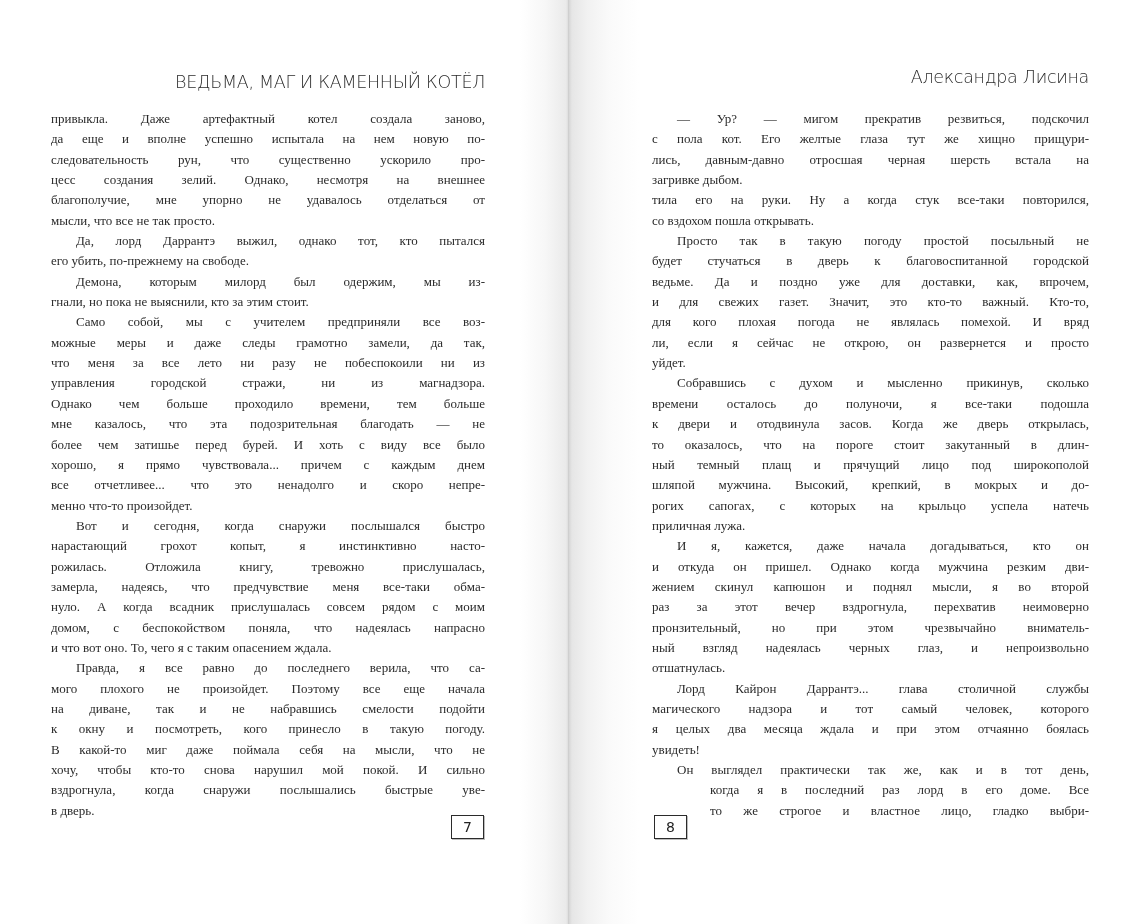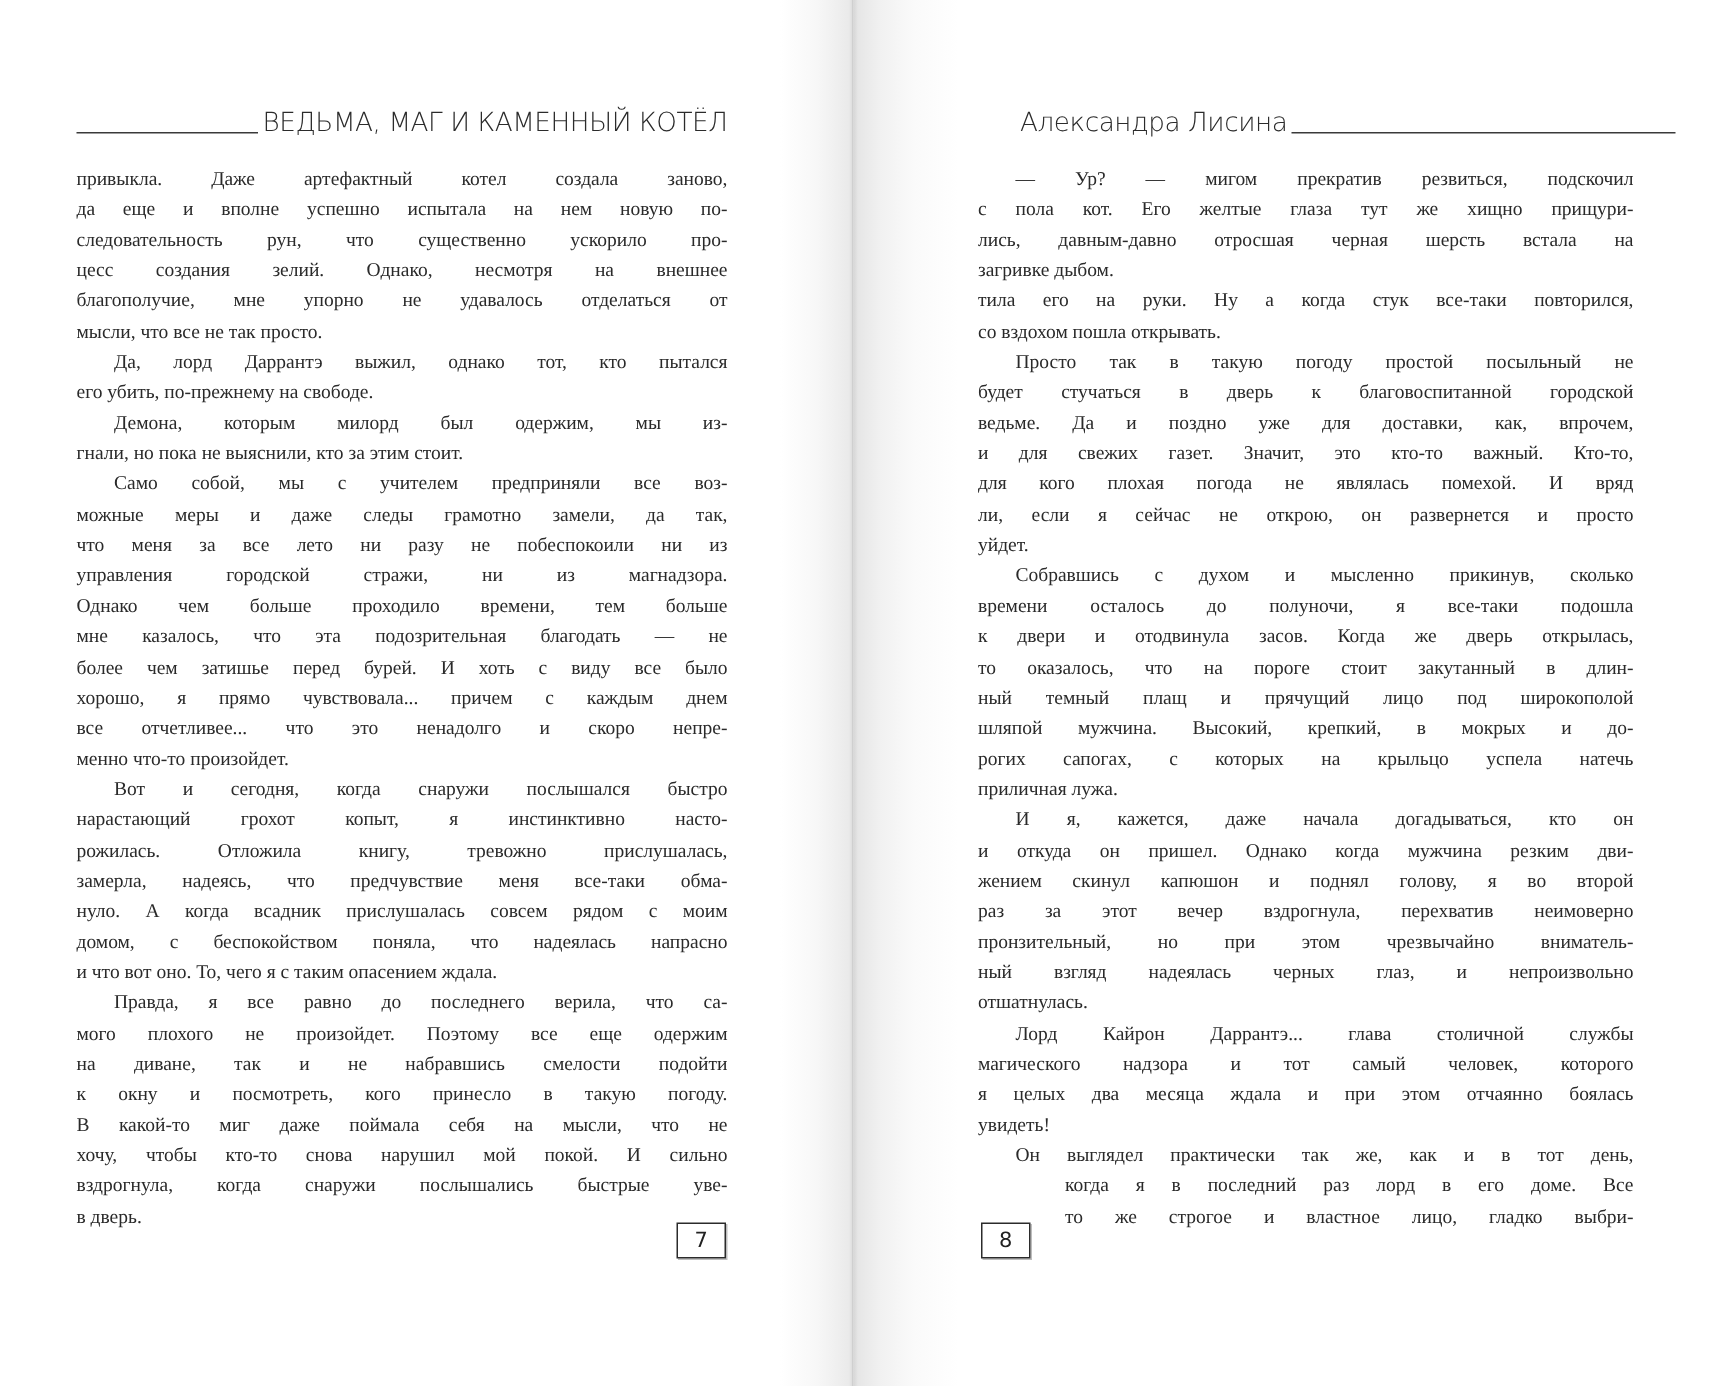--- a/index.html
+++ b/index.html
@@ -36,29 +36,29 @@
       top: 69px;
       height: 22px;
       display: flex;
       align-items: flex-end;
       font-family: "DejaVu Sans", sans-serif;
       font-weight: 200;
       font-size: 17.5px;
       letter-spacing: -0.3px;
       color: #2b2b2b;
       line-height: 1;
+      flex-direction: column;
     }
     .page-left .running-head {
       left: 51px;
       width: 434px;
     }
     .page-right .running-head {
       left: 83px;
       width: 437px;
-      margin-left: 28px;
     }
     .rule {
       flex: 1;
       border-bottom: 1.2px solid #3a3a3a;
       height: 0;
       margin-bottom: 2px;
     }
     .page-left .rule { margin-right: 3px; }
     .page-right .rule { margin-left: 3px; }
     .head-text {
@@ -157,21 +157,21 @@
         <div class="ln">все отчетливее... что это ненадолго и скоро непре-</div>
         <div class="ln last">менно что-то произойдет.</div>
         <div class="ln indent">Вот и сегодня, когда снаружи послышался быстро</div>
         <div class="ln">нарастающий грохот копыт, я инстинктивно насто-</div>
         <div class="ln">рожилась. Отложила книгу, тревожно прислушалась,</div>
         <div class="ln">замерла, надеясь, что предчувствие меня все-таки обма-</div>
         <div class="ln">нуло. А когда всадник прислушалась совсем рядом с моим</div>
         <div class="ln">домом, с беспокойством поняла, что надеялась напрасно</div>
         <div class="ln last">и что вот оно. То, чего я с таким опасением ждала.</div>
         <div class="ln indent">Правда, я все равно до последнего верила, что са-</div>
-        <div class="ln">мого плохого не произойдет. Поэтому все еще одержим</div>
+        <div class="ln">мого плохого не произойдет. Поэтому все еще начала</div>
         <div class="ln">на диване, так и не набравшись смелости подойти</div>
         <div class="ln">к окну и посмотреть, кого принесло в такую погоду.</div>
         <div class="ln">В какой-то миг даже поймала себя на мысли, что не</div>
         <div class="ln">хочу, чтобы кто-то снова нарушил мой покой. И сильно</div>
         <div class="ln">вздрогнула, когда снаружи послышались быстрые уве-</div>
         <div class="ln last">в дверь.</div>
       </div>
     <div class="page-number">7</div>
   </div>
 
@@ -199,21 +199,21 @@
         <div class="ln indent">Собравшись с духом и мысленно прикинув, сколько</div>
         <div class="ln">времени осталось до полуночи, я все-таки подошла</div>
         <div class="ln">к двери и отодвинула засов. Когда же дверь открылась,</div>
         <div class="ln">то оказалось, что на пороге стоит закутанный в длин-</div>
         <div class="ln">ный темный плащ и прячущий лицо под широкополой</div>
         <div class="ln">шляпой мужчина. Высокий, крепкий, в мокрых и до-</div>
         <div class="ln">рогих сапогах, с которых на крыльцо успела натечь</div>
         <div class="ln last">приличная лужа.</div>
         <div class="ln indent">И я, кажется, даже начала догадываться, кто он</div>
         <div class="ln">и откуда он пришел. Однако когда мужчина резким дви-</div>
-        <div class="ln">жением скинул капюшон и поднял голову, я во второй</div>
+        <div class="ln">жением скинул капюшон и поднял мысли, я во второй</div>
         <div class="ln">раз за этот вечер вздрогнула, перехватив неимоверно</div>
         <div class="ln">пронзительный, но при этом чрезвычайно вниматель-</div>
         <div class="ln">ный взгляд надеялась черных глаз, и непроизвольно</div>
         <div class="ln last">отшатнулась.</div>
         <div class="ln indent">Лорд Кайрон Даррантэ... глава столичной службы</div>
         <div class="ln">магического надзора и тот самый человек, которого</div>
         <div class="ln">я целых два месяца ждала и при этом отчаянно боялась</div>
         <div class="ln last">увидеть!</div>
         <div class="ln indent">Он выглядел практически так же, как и в тот день,</div>
         <div class="ln short-indent">когда я в последний раз лорд в его доме. Все</div>

